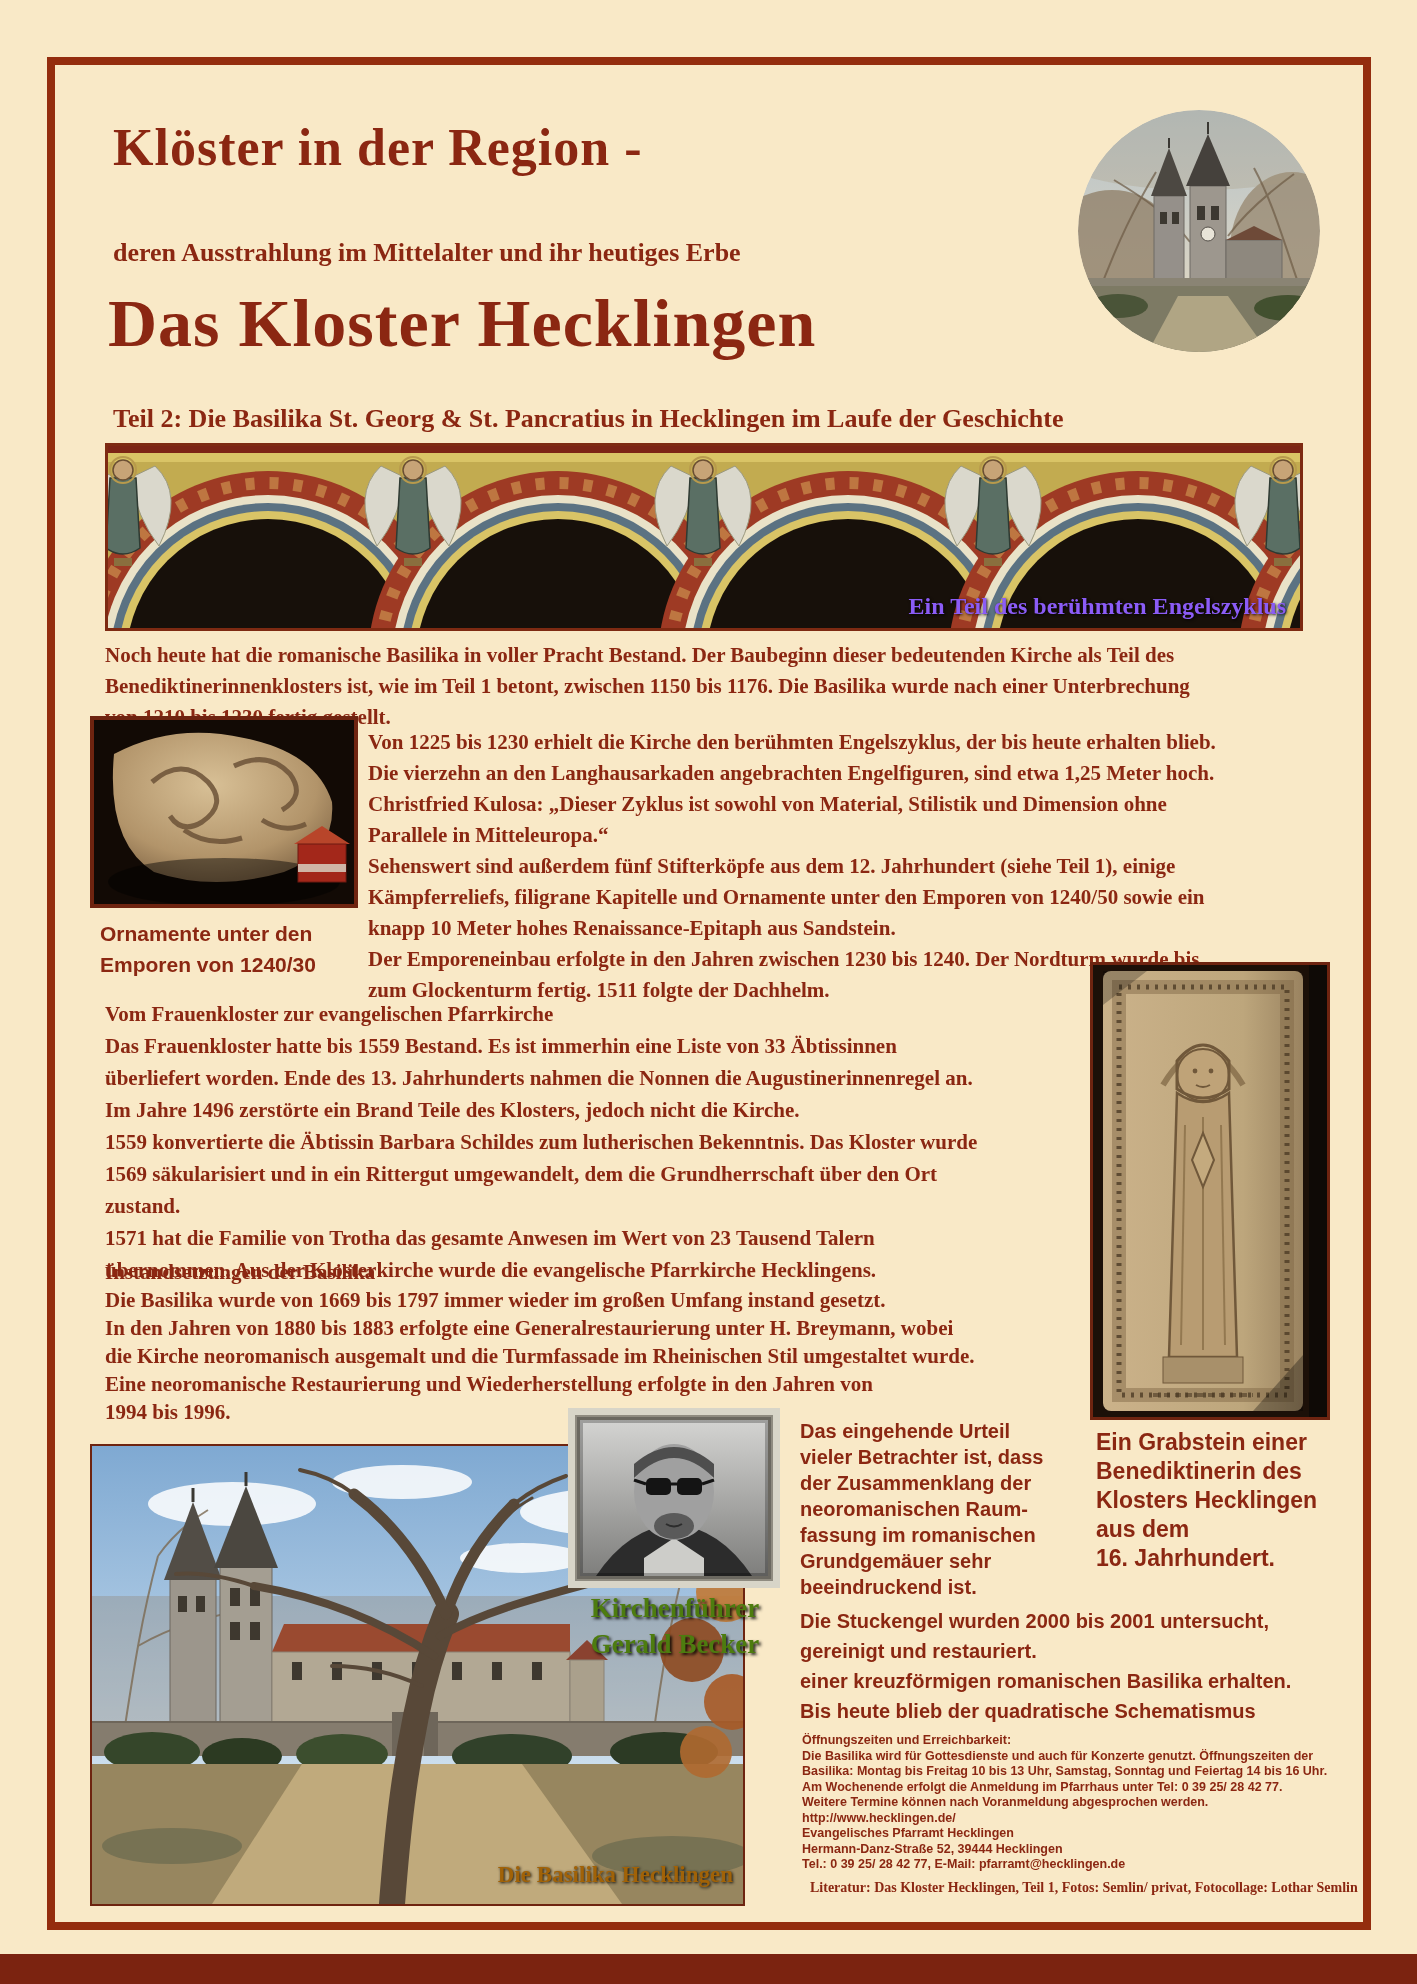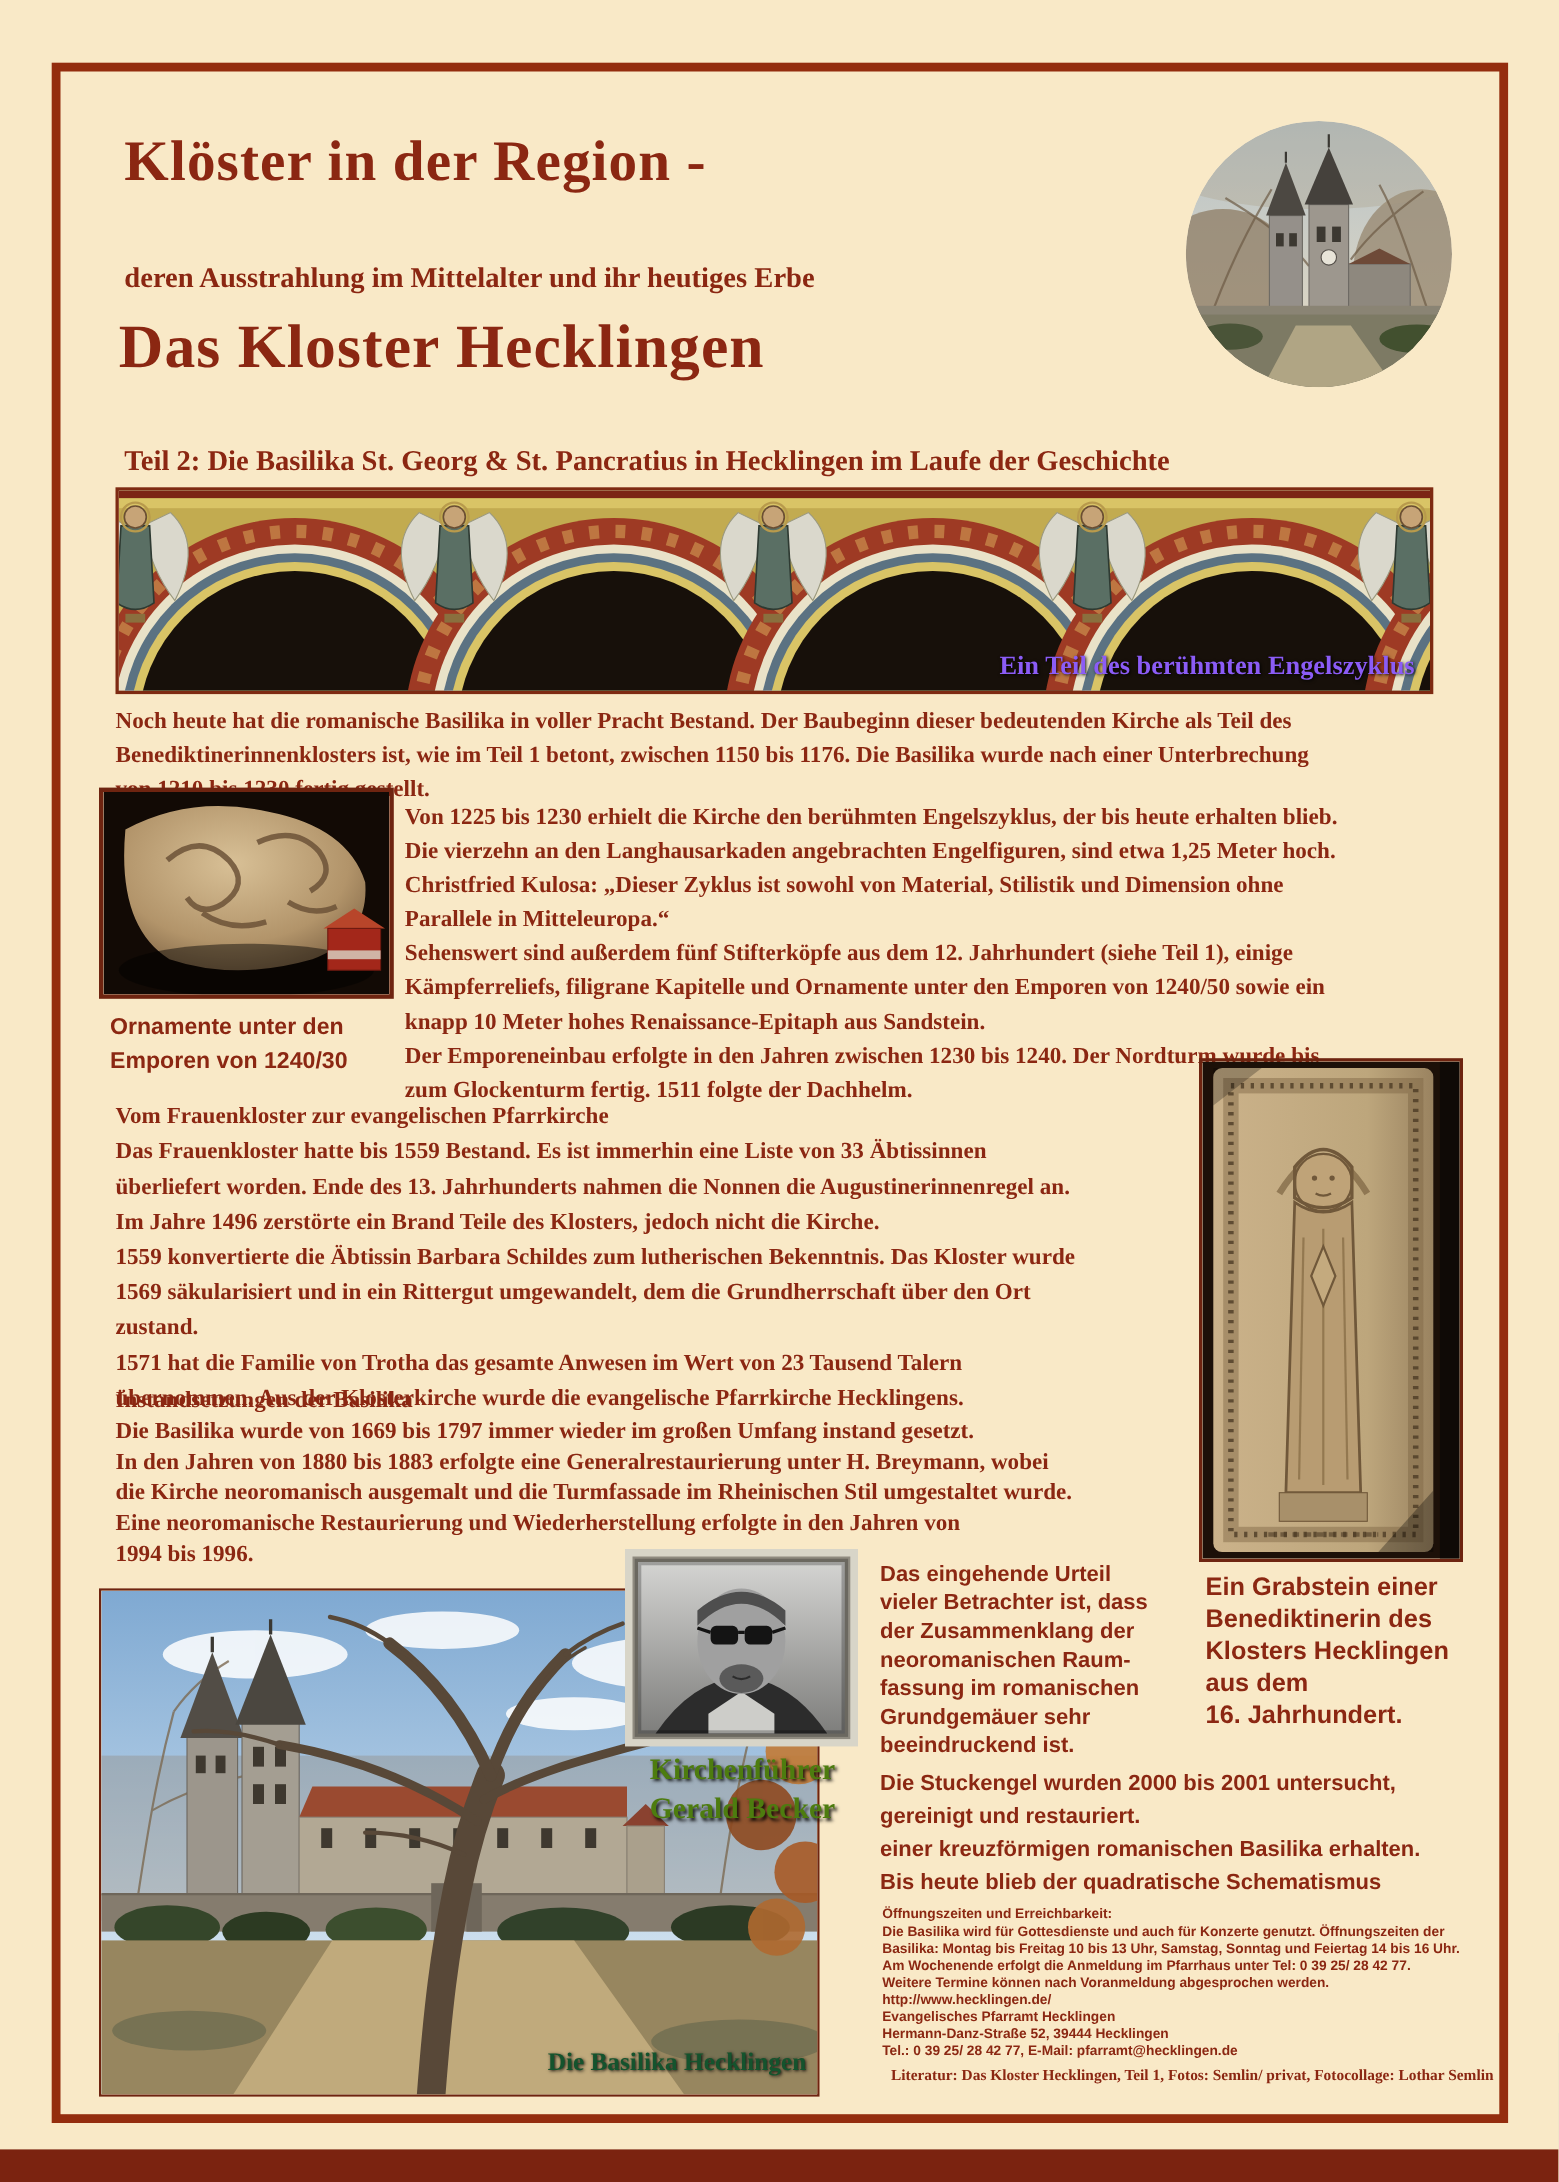--- a/index.html
+++ b/index.html
@@ -7,41 +7,41 @@
     font-family:"Liberation Serif",serif;color:#8b2712;overflow:hidden;margin:0 auto;}
   .frame{position:absolute;left:47px;top:57px;width:1324px;height:1873px;
     border:8px solid #942d0e;box-sizing:border-box;}
   .bottom-bar{position:absolute;left:0;top:1954px;width:1417px;height:30px;background:#7b2310;}
   .abs{position:absolute;}
   .serif-b{font-family:"Liberation Serif",serif;font-weight:bold;}
   .sans-b{font-family:"Liberation Sans",sans-serif;font-weight:bold;}
   .line{white-space:nowrap;}
   .series-title{left:113px;top:118px;font-size:52px;letter-spacing:1px;}
   .series-sub{left:113px;top:238px;font-size:26px;}
-  .main-title{left:108px;top:284px;font-size:56px;letter-spacing:1px;}
+  .main-title{left:108px;top:284px;font-size:68px;letter-spacing:1px;}
   .teil-sub{left:113px;top:404px;font-size:26px;}
   .body-txt{font-size:21px;line-height:31px;}
   .photo{box-sizing:border-box;overflow:hidden;}
   .photo svg{display:block;width:100%;height:100%;}
   .circle-photo{left:1078px;top:110px;width:242px;height:242px;border-radius:50%;}
   .engel-photo{left:105px;top:443px;width:1198px;height:188px;border:3px solid #7e2a12;}
   .engel-caption{right:14px;bottom:8px;font-size:24px;color:#8b5cf6;
     text-shadow:1px 1px 3px rgba(0,0,0,.9);}
   .intro{left:105px;top:640px;}
   .ornament-photo{left:90px;top:716px;width:268px;height:192px;border:4px solid #6e2410;}
   .ornament-caption{left:100px;top:918px;font-size:21px;line-height:31px;}
   .engel-text{left:368px;top:727px;}
   .frauen{left:105px;top:998px;line-height:32px;}
   .instand{left:105px;top:1258px;line-height:28px;}
   .grab-photo{left:1090px;top:962px;width:240px;height:458px;border:3px solid #6e2410;}
   .grab-caption{left:1096px;top:1428px;font-size:23px;line-height:29px;}
   .urteil{left:800px;top:1418px;font-size:20px;line-height:26px;}
   .stuckengel{left:800px;top:1606px;font-size:20px;line-height:30px;}
   .basilica-photo{left:90px;top:1444px;width:655px;height:462px;border:2px solid #6e2410;}
-  .basilica-caption{right:10px;bottom:16px;font-size:23px;color:#14532d;
+  .basilica-caption{right:10px;bottom:16px;font-size:23px;color:#a16207;
     text-shadow:1px 1px 3px rgba(0,0,0,.9);margin-top:22px;}
   .portrait-photo{left:568px;top:1408px;width:212px;height:180px;z-index:2;}
   .kf-caption{left:555px;top:1590px;width:240px;text-align:center;font-size:27px;line-height:36px;
     color:#4d7c0f;text-shadow:2px 2px 3px rgba(0,0,0,.85);z-index:3;}
   .kontakt{left:802px;top:1733px;font-size:12.5px;line-height:15.5px;}
   .literatur{left:810px;top:1880px;font-size:14px;}
 </style>
 </head>
 <body>
 

